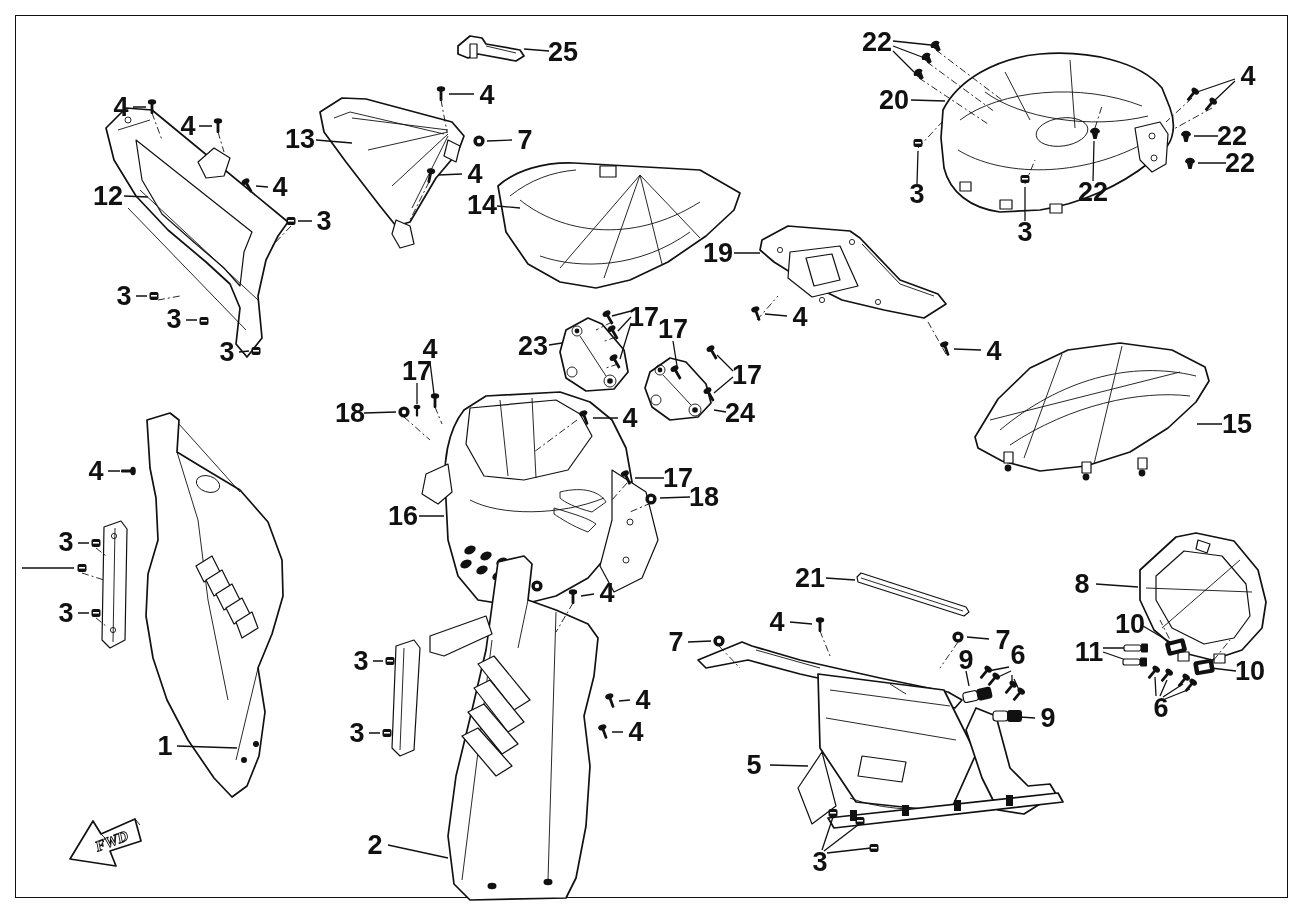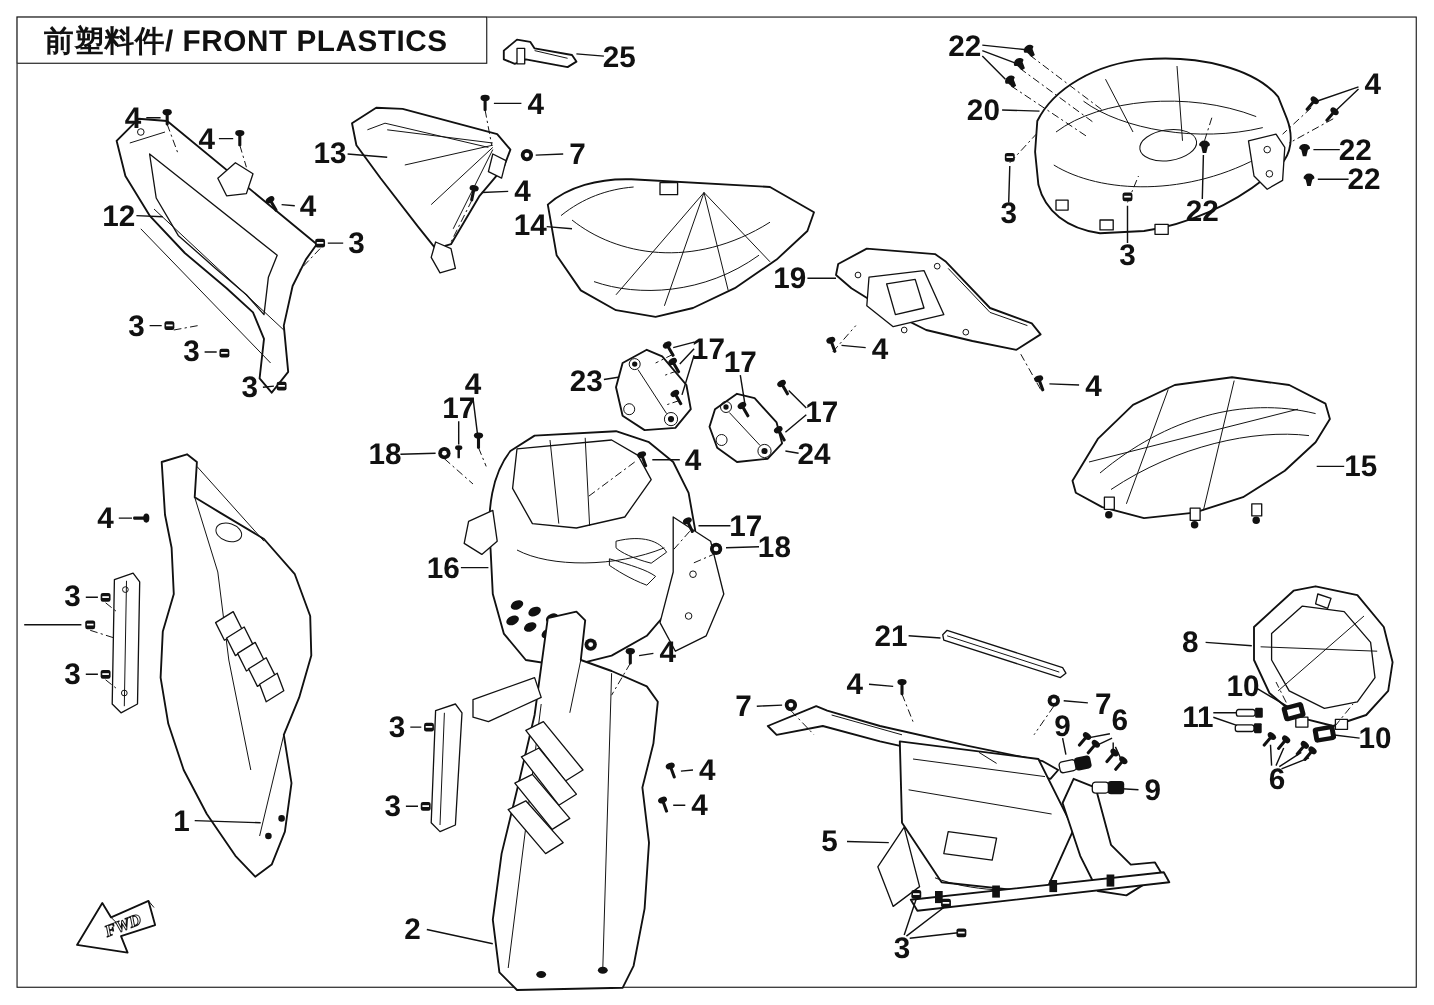--- a/index.html
+++ b/index.html
@@ -361,16 +361,13 @@
       <text class="co" x="1161" y="717">6</text>
     </g>
 
     <g>
       <path class="ol" d="M70,859 L93,821 L101,834 L135,819 L141,841 L110,851 L116,866 Z"></path>
       <path class="dt" d="M135,819 L140,825 M101,834 L107,840"></path>
       <text class="fwdtxt" x="112" y="846" text-anchor="middle" transform="rotate(-21 112 842)">FWD</text>
     </g>
   </svg>
 
-  <div class="titlebox">
-    <span>前塑料件/ FRONT PLASTICS</span>
-  </div>
 </div>
 
 </body></html>

